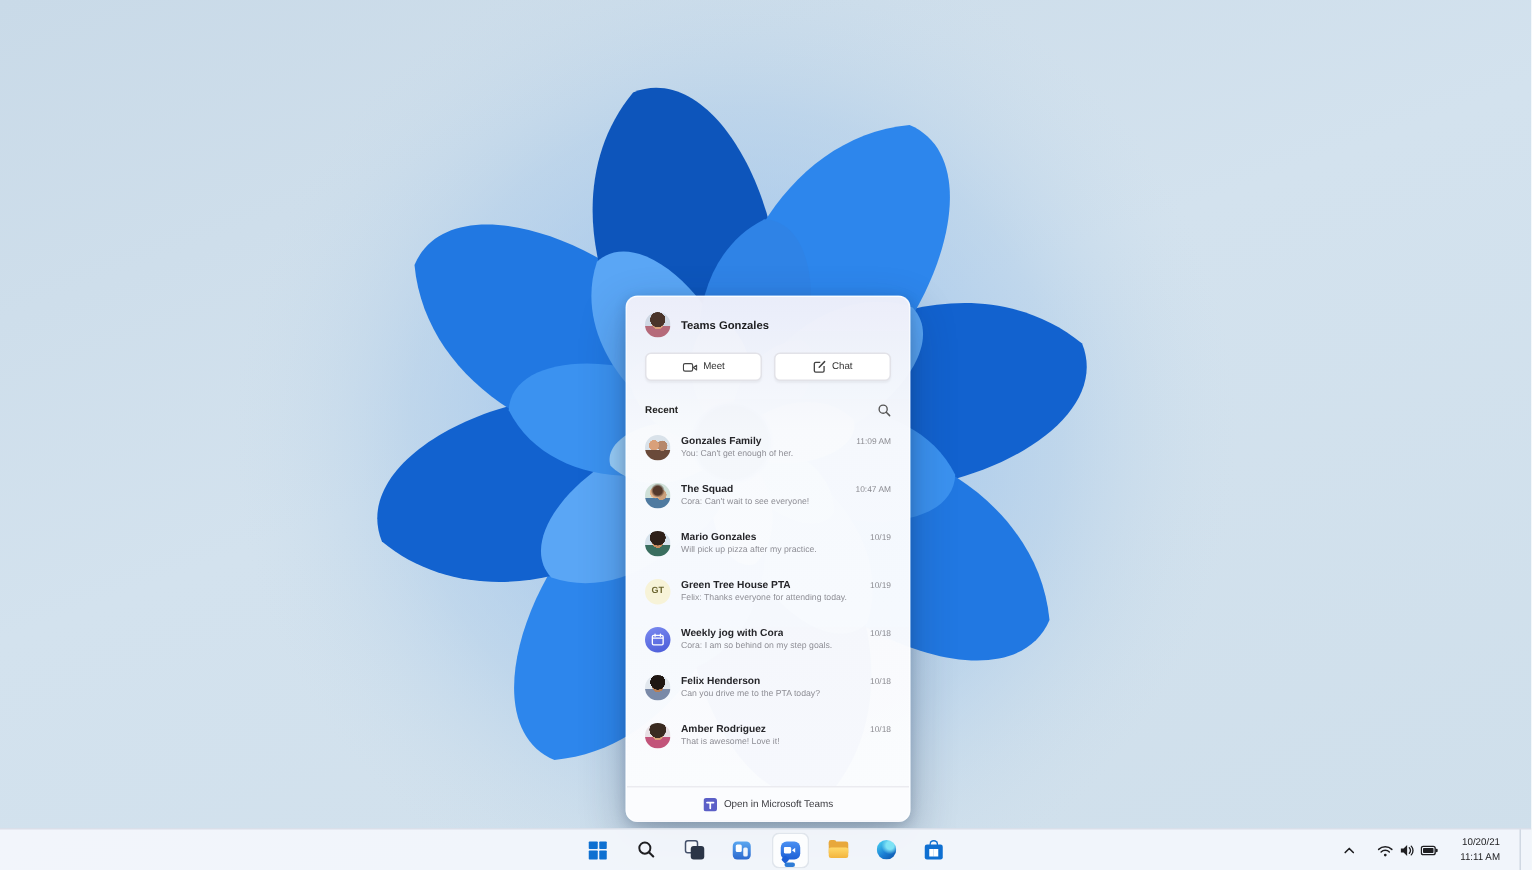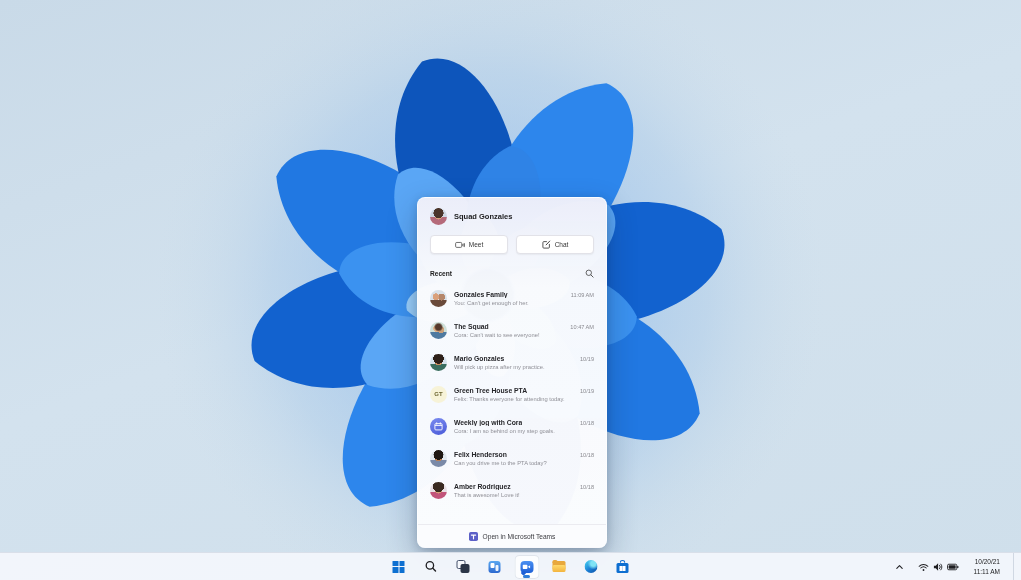--- a/index.html
+++ b/index.html
@@ -133,21 +133,21 @@
         <use href="#petal" transform="rotate(315)" fill="#9bd0fb"></use>
       </g>
       <circle r="26" fill="#0c4fb0"></circle>
       <circle r="26" fill="none" stroke="#4d9bf2" stroke-opacity="0.5" stroke-width="3"></circle>
     </g>
   </svg>
 
   <div class="flyout">
     <div class="fly-header">
       <div class="avatar ph-a"></div>
-      <span class="user-name">Squad Gonzales</span>
+      <span class="user-name">Teams Gonzales</span>
     </div>
 
     <div class="fly-actions">
       <div class="act-btn">
         <svg width="10" height="8" viewBox="0 0 13 9">
           <rect x="0.8" y="1.2" width="8" height="6.4" rx="1.4" fill="none" stroke="#444" stroke-width="1"></rect>
           <path d="M9.4 4.5 12.3 2.6 v4 z" fill="none" stroke="#444" stroke-width="1" stroke-linejoin="round"></path>
         </svg>
         <span>Meet</span>
       </div>

